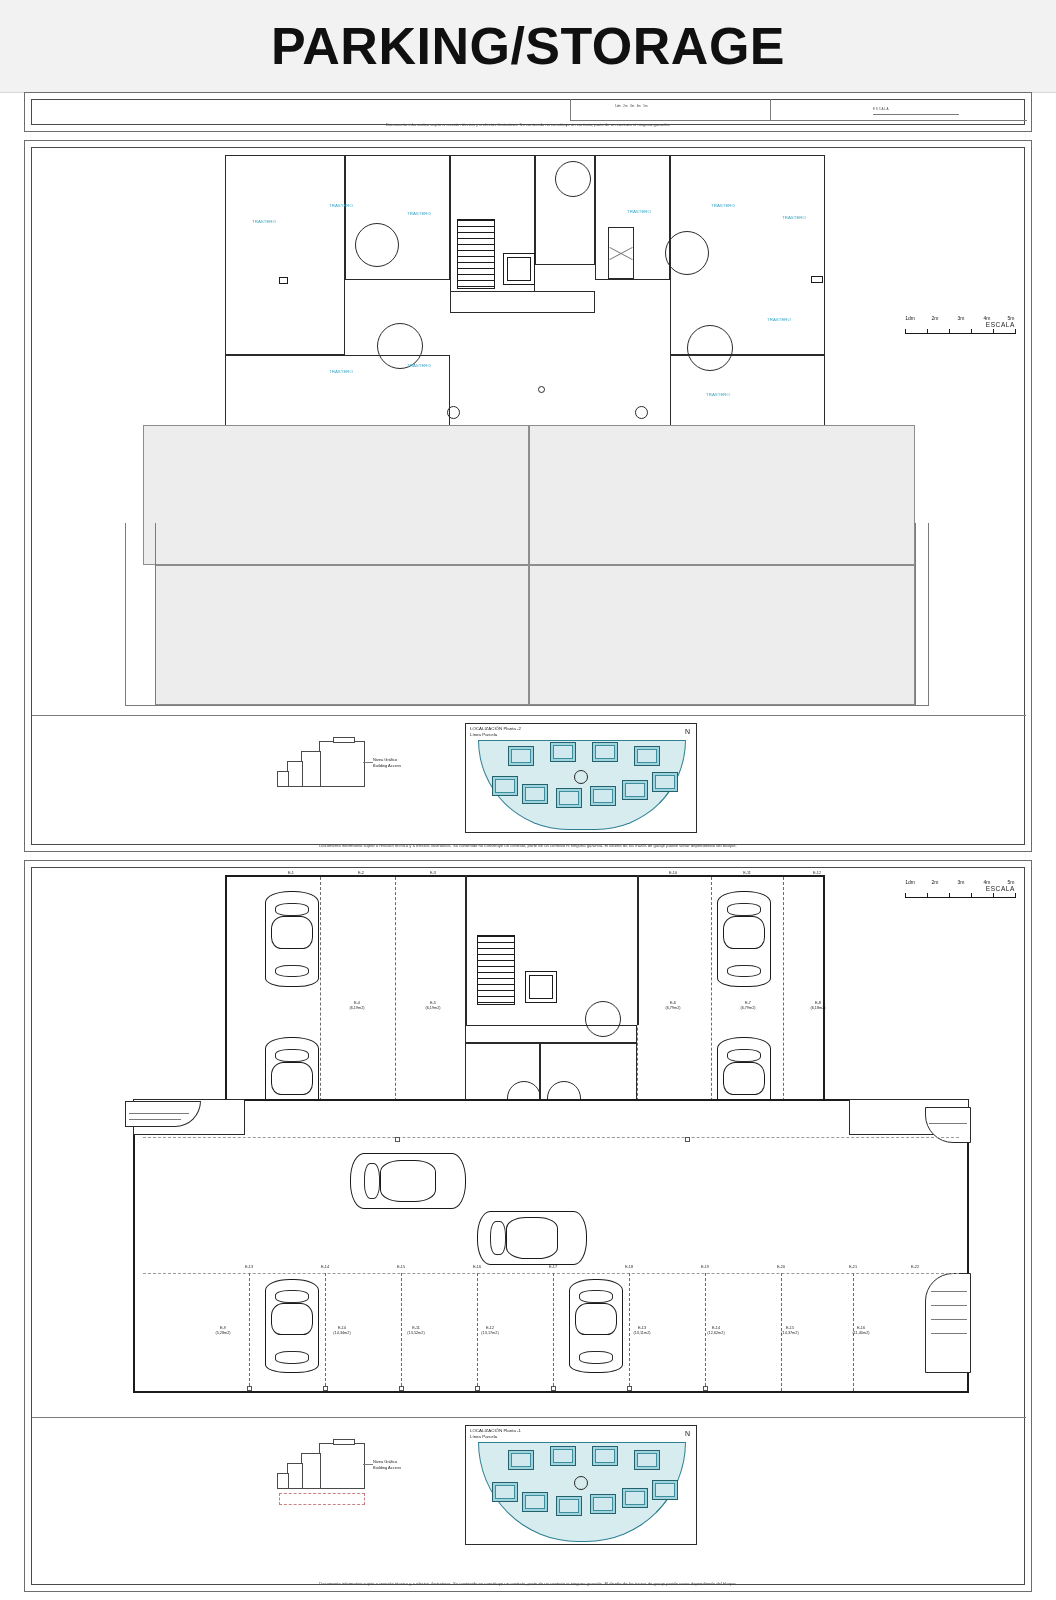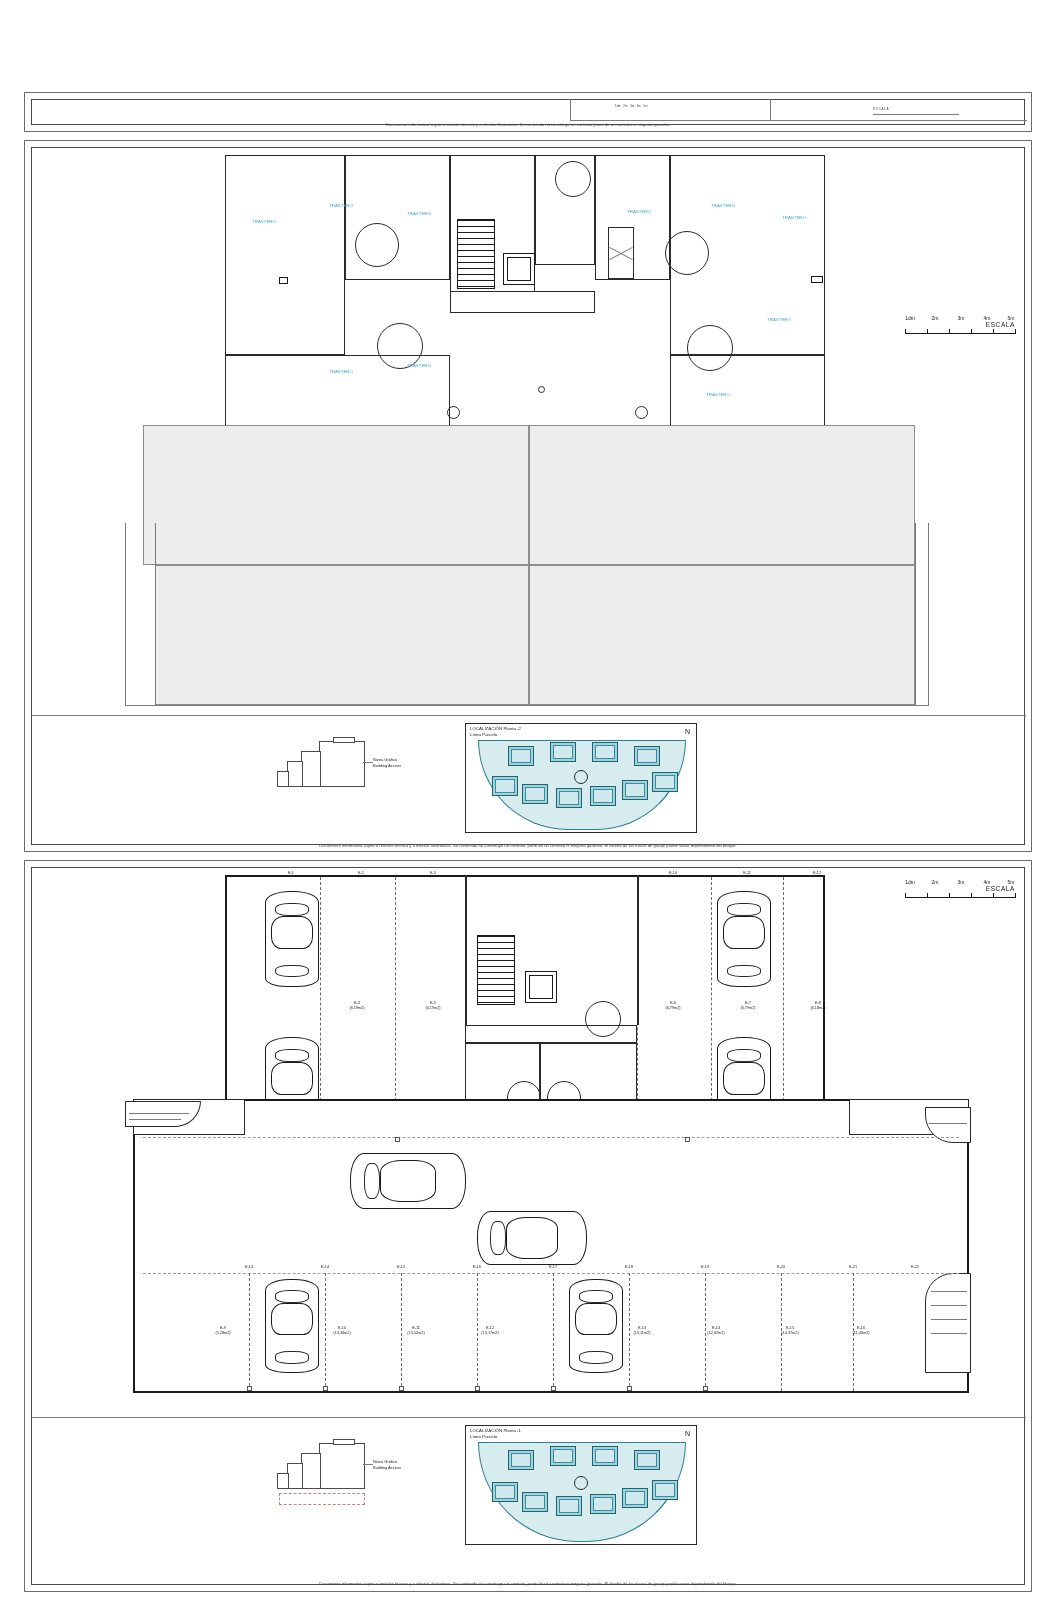--- a/index.html
+++ b/index.html
@@ -287,20 +287,23 @@
     font-size: 3.4px;
     color: #444;
     white-space: nowrap;
   }
 </style>
 </head>
 <body>
 
 <div id="page">
 
+  <div class="header">
+    <div class="header-title">PARKING/STORAGE</div>
+  </div>
 
   <div class="sheet" style="left:24px; top:92px; width:1008px; height:40px;">
     <div class="sheet-inner"></div>
     <div class="thin-line" style="left:545px; top:6px; width:1px; height:22px;"></div>
     <div class="thin-line" style="left:745px; top:6px; width:1px; height:22px;"></div>
     <div class="thin-line" style="left:545px; top:27px; width:457px; height:1px;"></div>
     <div class="tinytext" style="left:590px; top:11px; font-size:3px;">1dm &nbsp; 2m &nbsp; 3m &nbsp; 4m &nbsp; 5m</div>
     <div class="tinytext" style="left:848px; top:14px; font-size:3px;">E S C A L A</div>
     <div class="thin-line" style="left:848px; top:21px; width:86px; height:1px;"></div>
     <div class="legal-strip" style="top:27px;">Documento informativo sujeto a revisión técnica y a efectos ilustrativos. Su contenido no constituye un contrato, parte de un contrato ni ninguna garantía.</div>

